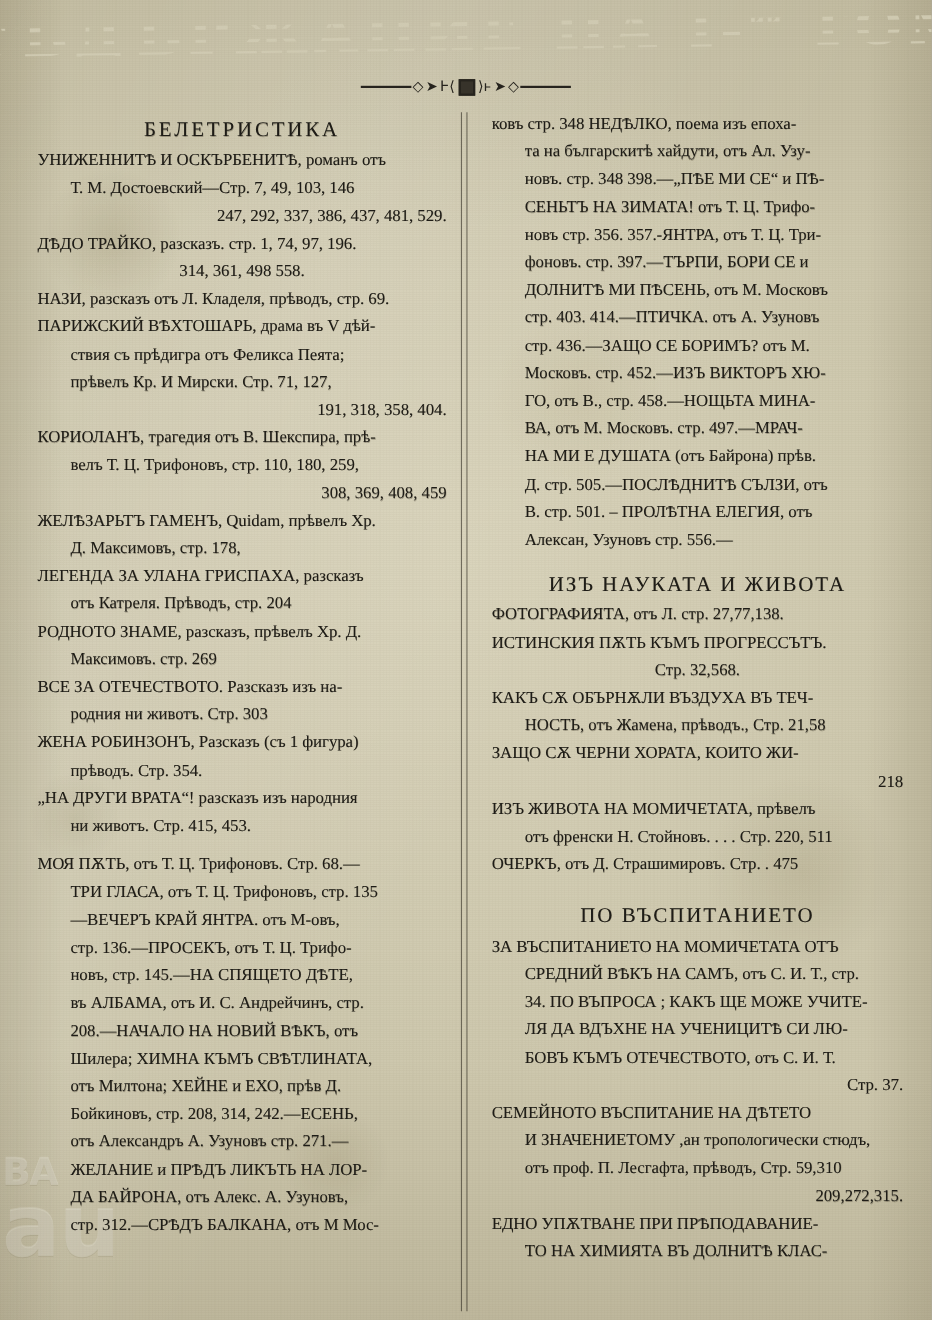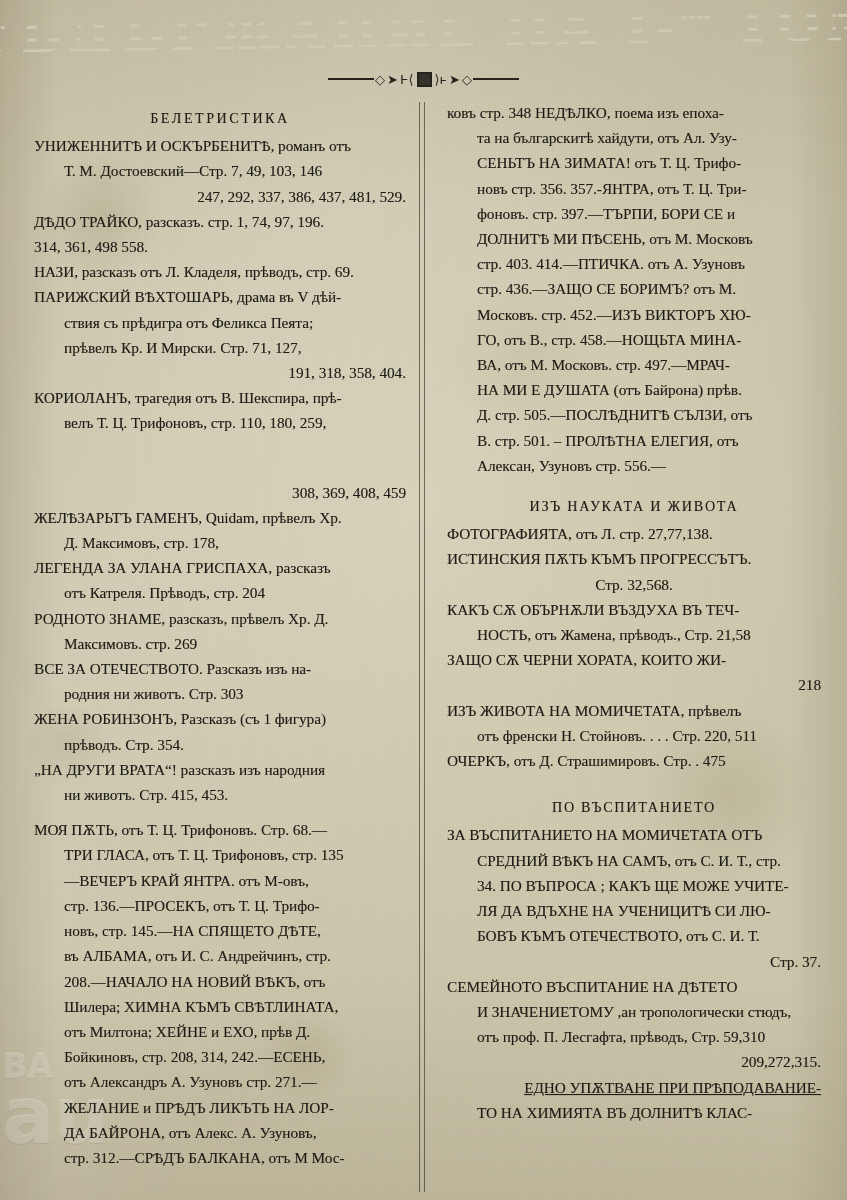--- a/index.html
+++ b/index.html
@@ -182,21 +182,21 @@
   .entry {
     margin: 0 0 0 0;
     text-align: justify;
     text-justify: inter-word;
     text-indent: 0;
     padding-left: 0;
   }
 
   .section-head {
     text-align: center;
-    font-size: 14px;
+    font-size: 19px;
     letter-spacing: 2.6px;
     margin: 6px 0 2px 0;
     font-weight: 400;
   }
   .section-head.tight { letter-spacing: 1.8px; }
 
   .spacer-sm { height: 10px; }
   .spacer-md { height: 16px; }
 
   
@@ -244,35 +244,35 @@
       <div class="section-head">БЕЛЕТРИСТИКА</div>
 
       <div id="left-entries">
           <div class="entry">
             <div class="entry-line" style="text-align: left; padding-left: 0px;">УНИЖЕННИТѢ И ОСКЪРБЕНИТѢ, романъ отъ</div>
             <div class="entry-line" style="text-align: left; padding-left: 30px;">Т. М. Достоевский—Стр. 7, 49, 103, 146</div>
             <div class="entry-line" style="text-align: right;">247, 292, 337, 386, 437, 481, 529.</div>
           </div>
           <div class="entry">
             <div class="entry-line" style="text-align: left; padding-left: 0px;">ДѢДО ТРАЙКО, разсказъ. стр. 1, 74, 97, 196.</div>
-            <div class="entry-line" style="text-align: left;">314, 361, 498 558.</div>
+            <div class="entry-line" style="text-align: center;">314, 361, 498 558.</div>
           </div>
           <div class="entry">
             <div class="entry-line" style="text-align: left; padding-left: 0px;">НАЗИ, разсказъ отъ Л. Кладеля, прѣводъ, стр. 69.</div>
           </div>
           <div class="entry">
             <div class="entry-line" style="text-align: left; padding-left: 0px;">ПАРИЖСКИЙ ВѢХТОШАРЬ, драма въ V дѣй-</div>
             <div class="entry-line" style="text-align: left; padding-left: 30px;">ствия съ прѣдигра отъ Феликса Пеята;</div>
             <div class="entry-line" style="text-align: left; padding-left: 30px;">прѣвелъ Кр. И Мирски. Стр. 71, 127,</div>
             <div class="entry-line" style="text-align: right;">191, 318, 358, 404.</div>
           </div>
           <div class="entry">
             <div class="entry-line" style="text-align: left; padding-left: 0px;">КОРИОЛАНЪ, трагедия отъ В. Шекспира, прѣ-</div>
             <div class="entry-line" style="text-align: left; padding-left: 30px;">велъ Т. Ц. Трифоновъ, стр. 110, 180, 259,</div>
-            <div class="entry-line" style="text-align: right; margin-top: 44px;">308, 369, 408, 459</div>
+            <div class="entry-line" style="text-align: right;">308, 369, 408, 459</div>
           </div>
           <div class="entry">
             <div class="entry-line" style="text-align: left; padding-left: 0px;">ЖЕЛѢЗАРЬТЪ ГАМЕНЪ, Quidam, прѣвелъ Хр.</div>
             <div class="entry-line" style="text-align: left; padding-left: 30px;">Д. Максимовъ, стр. 178,</div>
           </div>
           <div class="entry">
             <div class="entry-line" style="text-align: left; padding-left: 0px;">ЛЕГЕНДА ЗА УЛАНА ГРИСПАХА, разсказъ</div>
             <div class="entry-line" style="text-align: left; padding-left: 30px;">отъ Катреля. Прѣводъ, стр. 204</div>
           </div>
           <div class="entry">
@@ -315,20 +315,21 @@
           </div>
         </div>
     </div>
 
     <div class="col col-right ink">
 
       <div id="cont-block">
           <div class="entry">
             <div style="padding-left: 0px;">ковъ стр. 348 НЕДѢЛКО, поема изъ епоха-</div>
             <div style="padding-left: 30px;">та на българскитѣ хайдути, отъ Ал. Узу-</div>
+            <div style="padding-left: 30px;">новъ. стр. 348 398.—„ПѢЕ МИ СЕ“ и ПѢ-</div>
             <div style="padding-left: 30px;">СЕНЬТЪ НА ЗИМАТА! отъ Т. Ц. Трифо-</div>
             <div style="padding-left: 30px;">новъ стр. 356. 357.-ЯНТРА, отъ Т. Ц. Три-</div>
             <div style="padding-left: 30px;">фоновъ. стр. 397.—ТЪРПИ, БОРИ СЕ и</div>
             <div style="padding-left: 30px;">ДОЛНИТѢ МИ ПѢСЕНЬ, отъ М. Московъ</div>
             <div style="padding-left: 30px;">стр. 403. 414.—ПТИЧКА. отъ А. Узуновъ</div>
             <div style="padding-left: 30px;">стр. 436.—ЗАЩО СЕ БОРИМЪ? отъ М.</div>
             <div style="padding-left: 30px;">Московъ. стр. 452.—ИЗЪ ВИКТОРЪ ХЮ-</div>
             <div style="padding-left: 30px;">ГО, отъ В., стр. 458.—НОЩЬТА МИНА-</div>
             <div style="padding-left: 30px;">ВА, отъ М. Московъ. стр.  497.—МРАЧ-</div>
             <div style="padding-left: 30px;">НА МИ Е ДУШАТА (отъ Байрона) прѣв.</div>
@@ -380,20 +381,20 @@
             <div class="entry-line" style="text-align: left; padding-left: 30px;">БОВЪ КЪМЪ ОТЕЧЕСТВОТО, отъ С. И. Т.</div>
             <div class="entry-line" style="text-align: right;">Стр. 37.</div>
           </div>
           <div class="entry">
             <div class="entry-line" style="text-align: left; padding-left: 0px;">СЕМЕЙНОТО ВЪСПИТАНИЕ НА ДѢТЕТО</div>
             <div class="entry-line" style="text-align: left; padding-left: 30px;">И ЗНАЧЕНИЕТОМУ ,ан тропологически стюдъ,</div>
             <div class="entry-line" style="text-align: left; padding-left: 30px;">отъ проф. П. Лесгафта, прѣводъ, Стр.  59,310</div>
             <div class="entry-line" style="text-align: right;">209,272,315.</div>
           </div>
           <div class="entry">
-            <div class="entry-line" style="text-align: right; padding-left: 0px; text-decoration: underline;">ЕДНО УПѪТВАНЕ ПРИ ПРѢПОДАВАНИЕ-</div>
+            <div class="entry-line" style="text-align: left; padding-left: 0px;">ЕДНО УПѪТВАНЕ ПРИ ПРѢПОДАВАНИЕ-</div>
             <div class="entry-line" style="text-align: left; padding-left: 30px;">ТО НА ХИМИЯТА ВЪ ДОЛНИТѢ КЛАС-</div>
           </div>
         </div>
     </div>
 
   </div>
 </div>
 
 </body></html>

